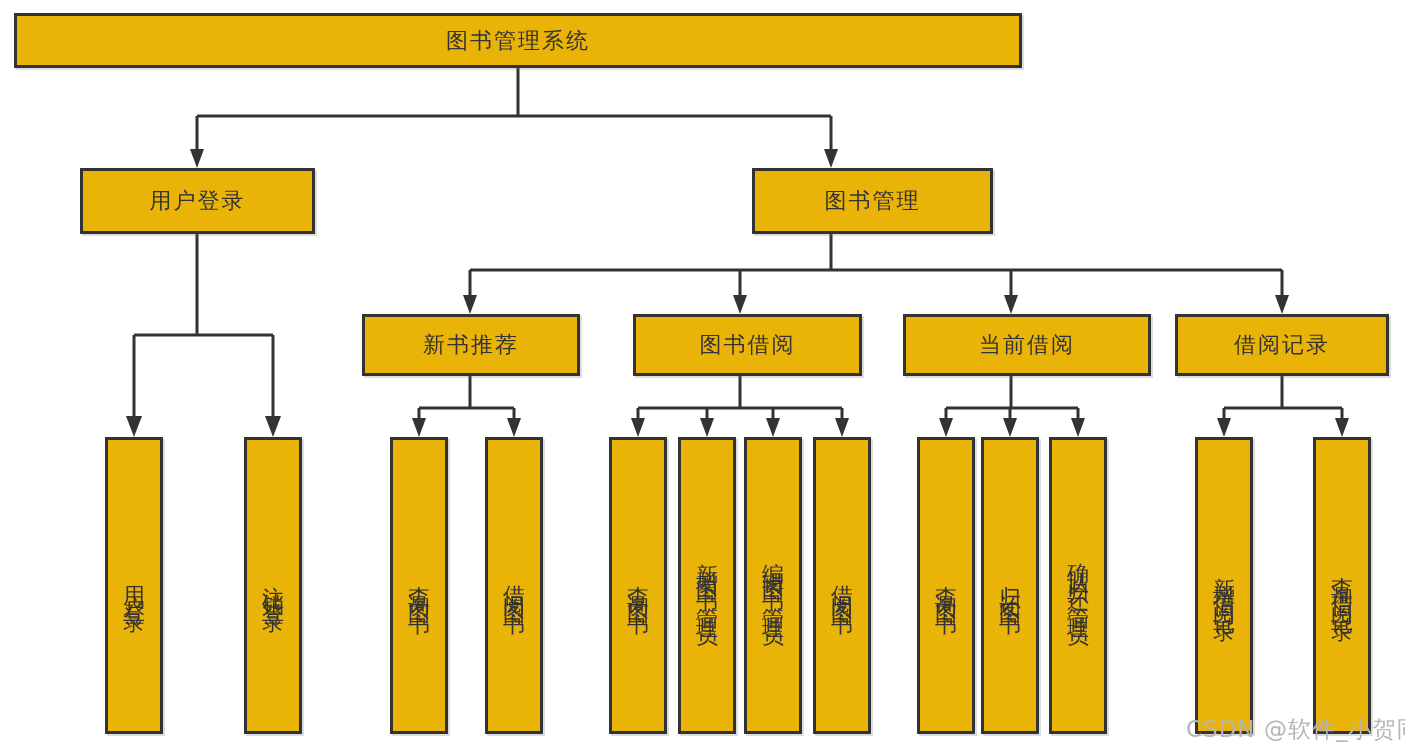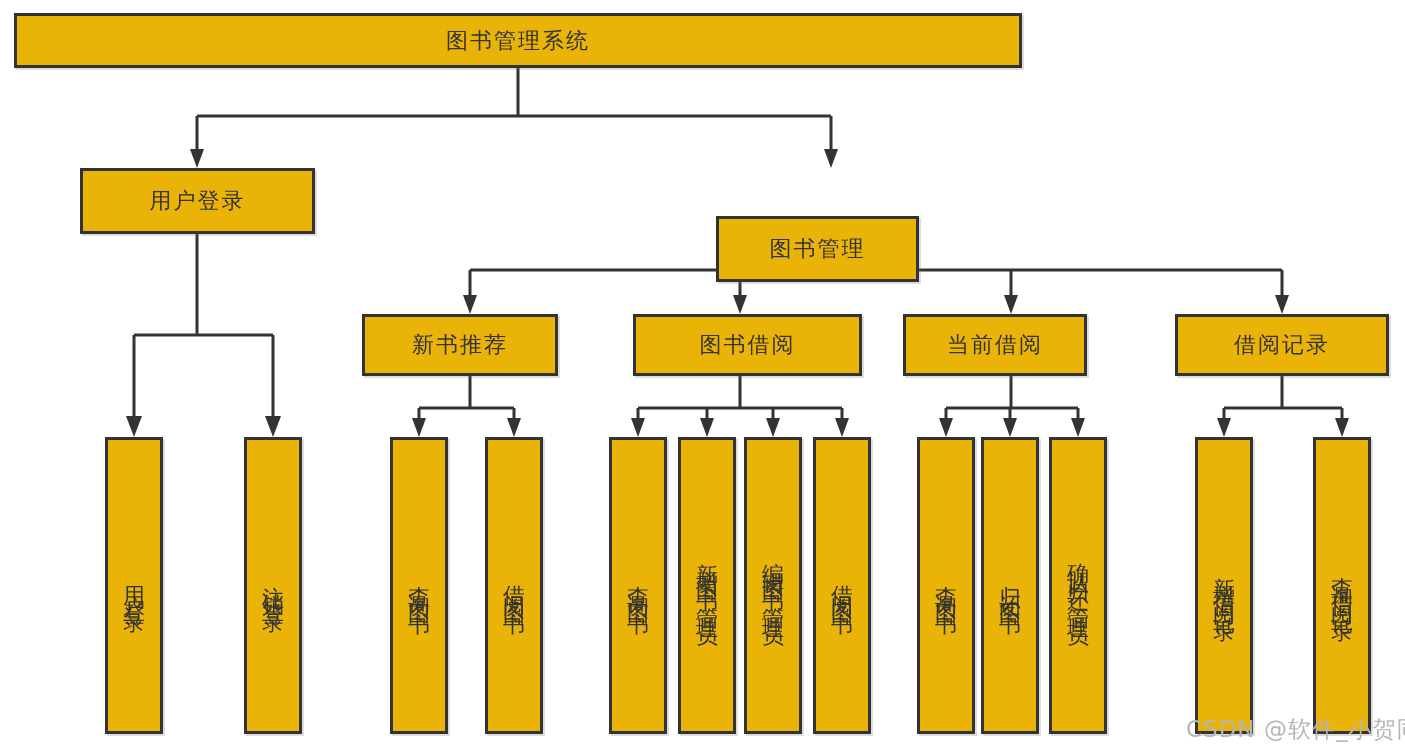--- a/index.html
+++ b/index.html
@@ -86,31 +86,31 @@
     </g>
   </svg>
 
   <div class="box root">
     <span class="lbl">图书管理系统</span>
   </div>
 
   <div class="box lvl2" style="left:80px;width:235px;">
     <span class="lbl">用户登录</span>
   </div>
-  <div class="box lvl2" style="left:716px;width:203px;margin-top:48px;">
+  <div class="box lvl2" style="left:752px;width:241px;">
     <span class="lbl">图书管理</span>
   </div>
 
-  <div class="box lvl3" style="left:362px;width:196px;">
+  <div class="box lvl3" style="left:362px;width:218px;">
     <span class="lbl">新书推荐</span>
   </div>
   <div class="box lvl3" style="left:633px;width:229px;">
     <span class="lbl">图书借阅</span>
   </div>
-  <div class="box lvl3" style="left:903px;width:184px;">
+  <div class="box lvl3" style="left:903px;width:248px;">
     <span class="lbl">当前借阅</span>
   </div>
   <div class="box lvl3" style="left:1175px;width:214px;">
     <span class="lbl">借阅记录</span>
   </div>
 
   <div class="box leaf" style="left:105px;">
     <span class="lbl">用户登录</span>
   </div>
   <div class="box leaf" style="left:244px;">

